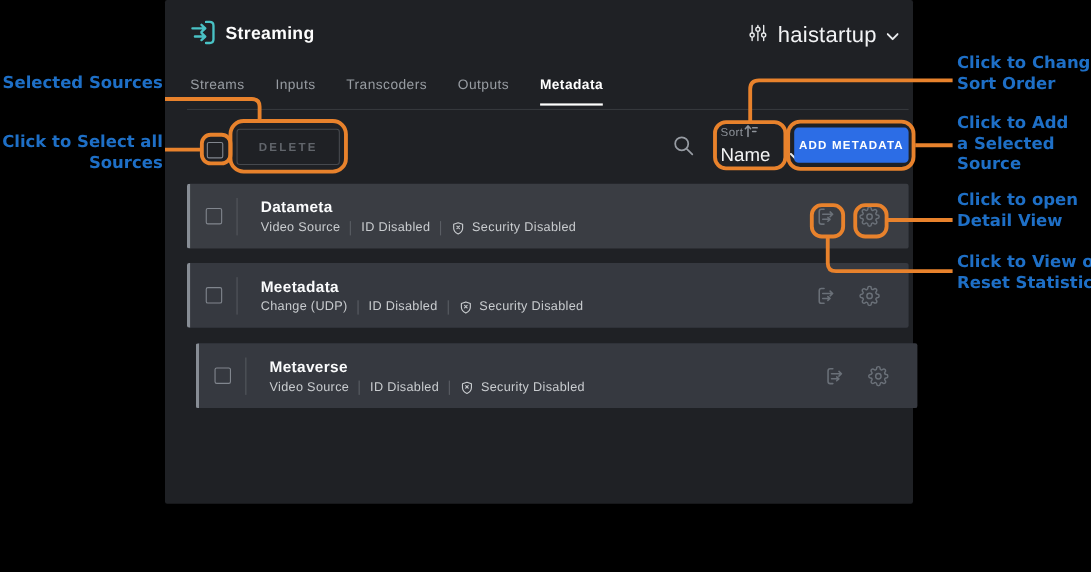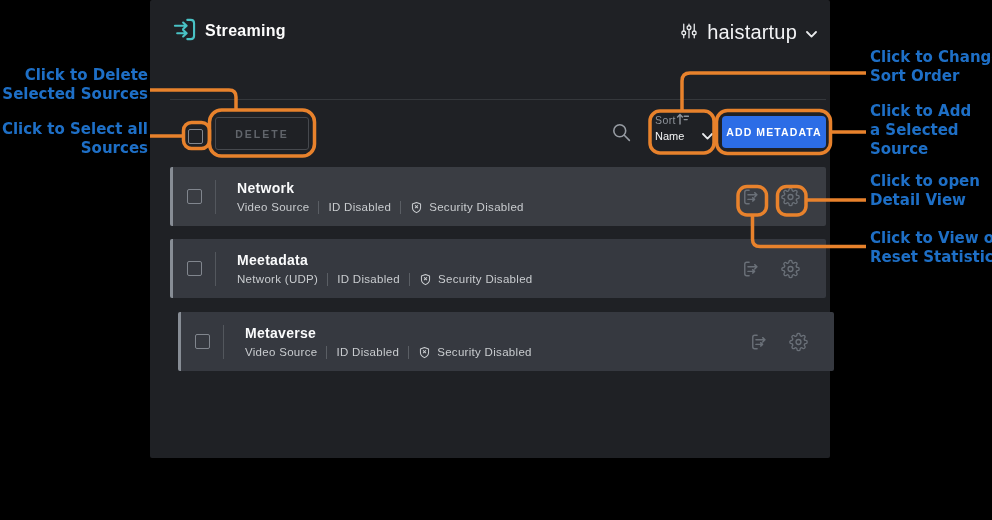--- a/index.html
+++ b/index.html
@@ -39,21 +39,21 @@
   .delete-btn {
     position:absolute; left:65px; top:117px; width:94px; height:33px;
     background:transparent; border:1px solid #46494E; border-radius:3px;
     color:#61656B; font-size:10.5px; font-weight:bold; letter-spacing:2px;
     font-family:"Liberation Sans", sans-serif; display:flex; align-items:center; justify-content:center;
     cursor:pointer;
   }
   .search { position:absolute; left:461px; top:122px; cursor:pointer; }
   .sort-ctl { position:absolute; left:505px; top:113px; cursor:pointer; }
   .sort-top { display:flex; align-items:center; color:#8E939A; font-size:10.5px; letter-spacing:.4px; }
-  .sort-bottom { display:flex; align-items:center; gap:18px; margin-top:3px; color:#F3F4F5; font-size:11px; font-weight:500; }
+  .sort-bottom { display:flex; align-items:center; gap:18px; margin-top:3px; color:#F3F4F5; font-size:17px; font-weight:500; }
   .add-btn {
     position:absolute; left:572px; top:116px; width:104px; height:32px;
     background:#2C6DE6; border:none; border-radius:4px; color:#FFFFFF;
     font-size:10.5px; font-weight:bold; letter-spacing:1.1px;
     font-family:"Liberation Sans", sans-serif; display:flex; align-items:center; justify-content:center;
     cursor:pointer;
   }
   
   .row {
     position:absolute; left:20px; width:656px; height:59px;
@@ -107,20 +107,27 @@
         </svg>
       </span>
       <span class="account-name">haistartup</span>
       <span>
         <svg width="11" height="7" viewBox="0 0 11 7" fill="none" stroke="#E8EAEC" stroke-width="1.8" stroke-linecap="round" stroke-linejoin="round">
           <path d="M1 1 L5.5 5.6 L10 1"></path>
         </svg>
       </span>
     </div>
 
+    <div class="tabs">
+      <div class="tab">Streams</div>
+      <div class="tab">Inputs</div>
+      <div class="tab">Transcoders</div>
+      <div class="tab">Outputs</div>
+      <div class="tab active">Metadata</div>
+    </div>
     <div class="tabs-divider"></div>
 
     <div class="cbx toolbar-cbx"></div>
     <button class="delete-btn">DELETE</button>
 
     <span class="search">
       <svg width="21" height="21" viewBox="0 0 24 24" fill="none" stroke="#979CA3" stroke-width="1.8" stroke-linecap="round">
         <circle cx="10" cy="10" r="6.8"></circle>
         <path d="M15.2 15.2 L21 21"></path>
       </svg>
@@ -145,21 +152,21 @@
         </span>
       </div>
     </div>
 
     <button class="add-btn">ADD METADATA</button>
 
     <div class="row row1">
       <div class="cbx"></div>
       <div class="row-divider"></div>
       <div>
-        <div class="row-title">Network</div>
+        <div class="row-title">Datameta</div>
         <div class="row-sub">
           <span>Video Source</span>
           <span class="pipe"></span>
           <span>ID Disabled</span>
           <span class="pipe"></span>
           <span class="shield">
             <svg width="13" height="13" viewBox="0 0 24 24" fill="none" stroke="#C9CCCF" stroke-width="1.9" stroke-linecap="round" stroke-linejoin="round">
               <path d="M12 21.5 C12 21.5 19.5 17.8 19.5 11.8 V5.4 L12 2.7 L4.5 5.4 V11.8 C4.5 17.8 12 21.5 12 21.5 Z"></path>
               <path d="M9.9 8.4 L14.1 12.6 M14.1 8.4 L9.9 12.6"></path>
             </svg>
@@ -181,21 +188,21 @@
         </svg>
       </span>
     </div>
 
     <div class="row row2">
       <div class="cbx"></div>
       <div class="row-divider"></div>
       <div>
         <div class="row-title">Meetadata</div>
         <div class="row-sub">
-          <span>Network (UDP)</span>
+          <span>Change (UDP)</span>
           <span class="pipe"></span>
           <span>ID Disabled</span>
           <span class="pipe"></span>
           <span class="shield">
             <svg width="13" height="13" viewBox="0 0 24 24" fill="none" stroke="#C9CCCF" stroke-width="1.9" stroke-linecap="round" stroke-linejoin="round">
               <path d="M12 21.5 C12 21.5 19.5 17.8 19.5 11.8 V5.4 L12 2.7 L4.5 5.4 V11.8 C4.5 17.8 12 21.5 12 21.5 Z"></path>
               <path d="M9.9 8.4 L14.1 12.6 M14.1 8.4 L9.9 12.6"></path>
             </svg>
           </span>
           <span>Security Disabled</span>
@@ -246,21 +253,20 @@
         <svg width="19" height="19" viewBox="0 0 24 24" fill="none" stroke="currentColor" stroke-width="1.7" stroke-linecap="round" stroke-linejoin="round">
           <circle cx="12" cy="12" r="3.1"></circle>
           <path d="M19.4 15a1.65 1.65 0 0 0 .33 1.82l.06.06a2 2 0 0 1 0 2.83 2 2 0 0 1-2.83 0l-.06-.06a1.65 1.65 0 0 0-1.82-.33 1.65 1.65 0 0 0-1 1.51V21a2 2 0 0 1-2 2 2 2 0 0 1-2-2v-.09A1.65 1.65 0 0 0 9 19.4a1.65 1.65 0 0 0-1.82.33l-.06.06a2 2 0 0 1-2.83 0 2 2 0 0 1 0-2.83l.06-.06a1.65 1.65 0 0 0 .33-1.82 1.65 1.65 0 0 0-1.51-1H3a2 2 0 0 1-2-2 2 2 0 0 1 2-2h.09A1.65 1.65 0 0 0 4.6 9a1.65 1.65 0 0 0-.33-1.82l-.06-.06a2 2 0 0 1 0-2.83 2 2 0 0 1 2.83 0l.06.06a1.65 1.65 0 0 0 1.82.33H9a1.65 1.65 0 0 0 1-1.51V3a2 2 0 0 1 2-2 2 2 0 0 1 2 2v.09a1.65 1.65 0 0 0 1 1.51 1.65 1.65 0 0 0 1.82-.33l.06-.06a2 2 0 0 1 2.83 0 2 2 0 0 1 0 2.83l-.06.06a1.65 1.65 0 0 0-.33 1.82V9a1.65 1.65 0 0 0 1.51 1H21a2 2 0 0 1 2 2 2 2 0 0 1-2 2h-.09a1.65 1.65 0 0 0-1.51 1z"></path>
         </svg>
       </span>
     </div>
 
   </div>
 
   <div class="ann ann-left" style="top:66px">
-    <div>Click to Delete</div>
     <div>Selected Sources</div>
   </div>
   <div class="ann ann-left" style="top:120px">
     <div>Click to Select all</div>
     <div>Sources</div>
   </div>
   <div class="ann ann-right" style="top:48px">
     <div>Click to Change</div>
     <div>Sort Order</div>
   </div>

